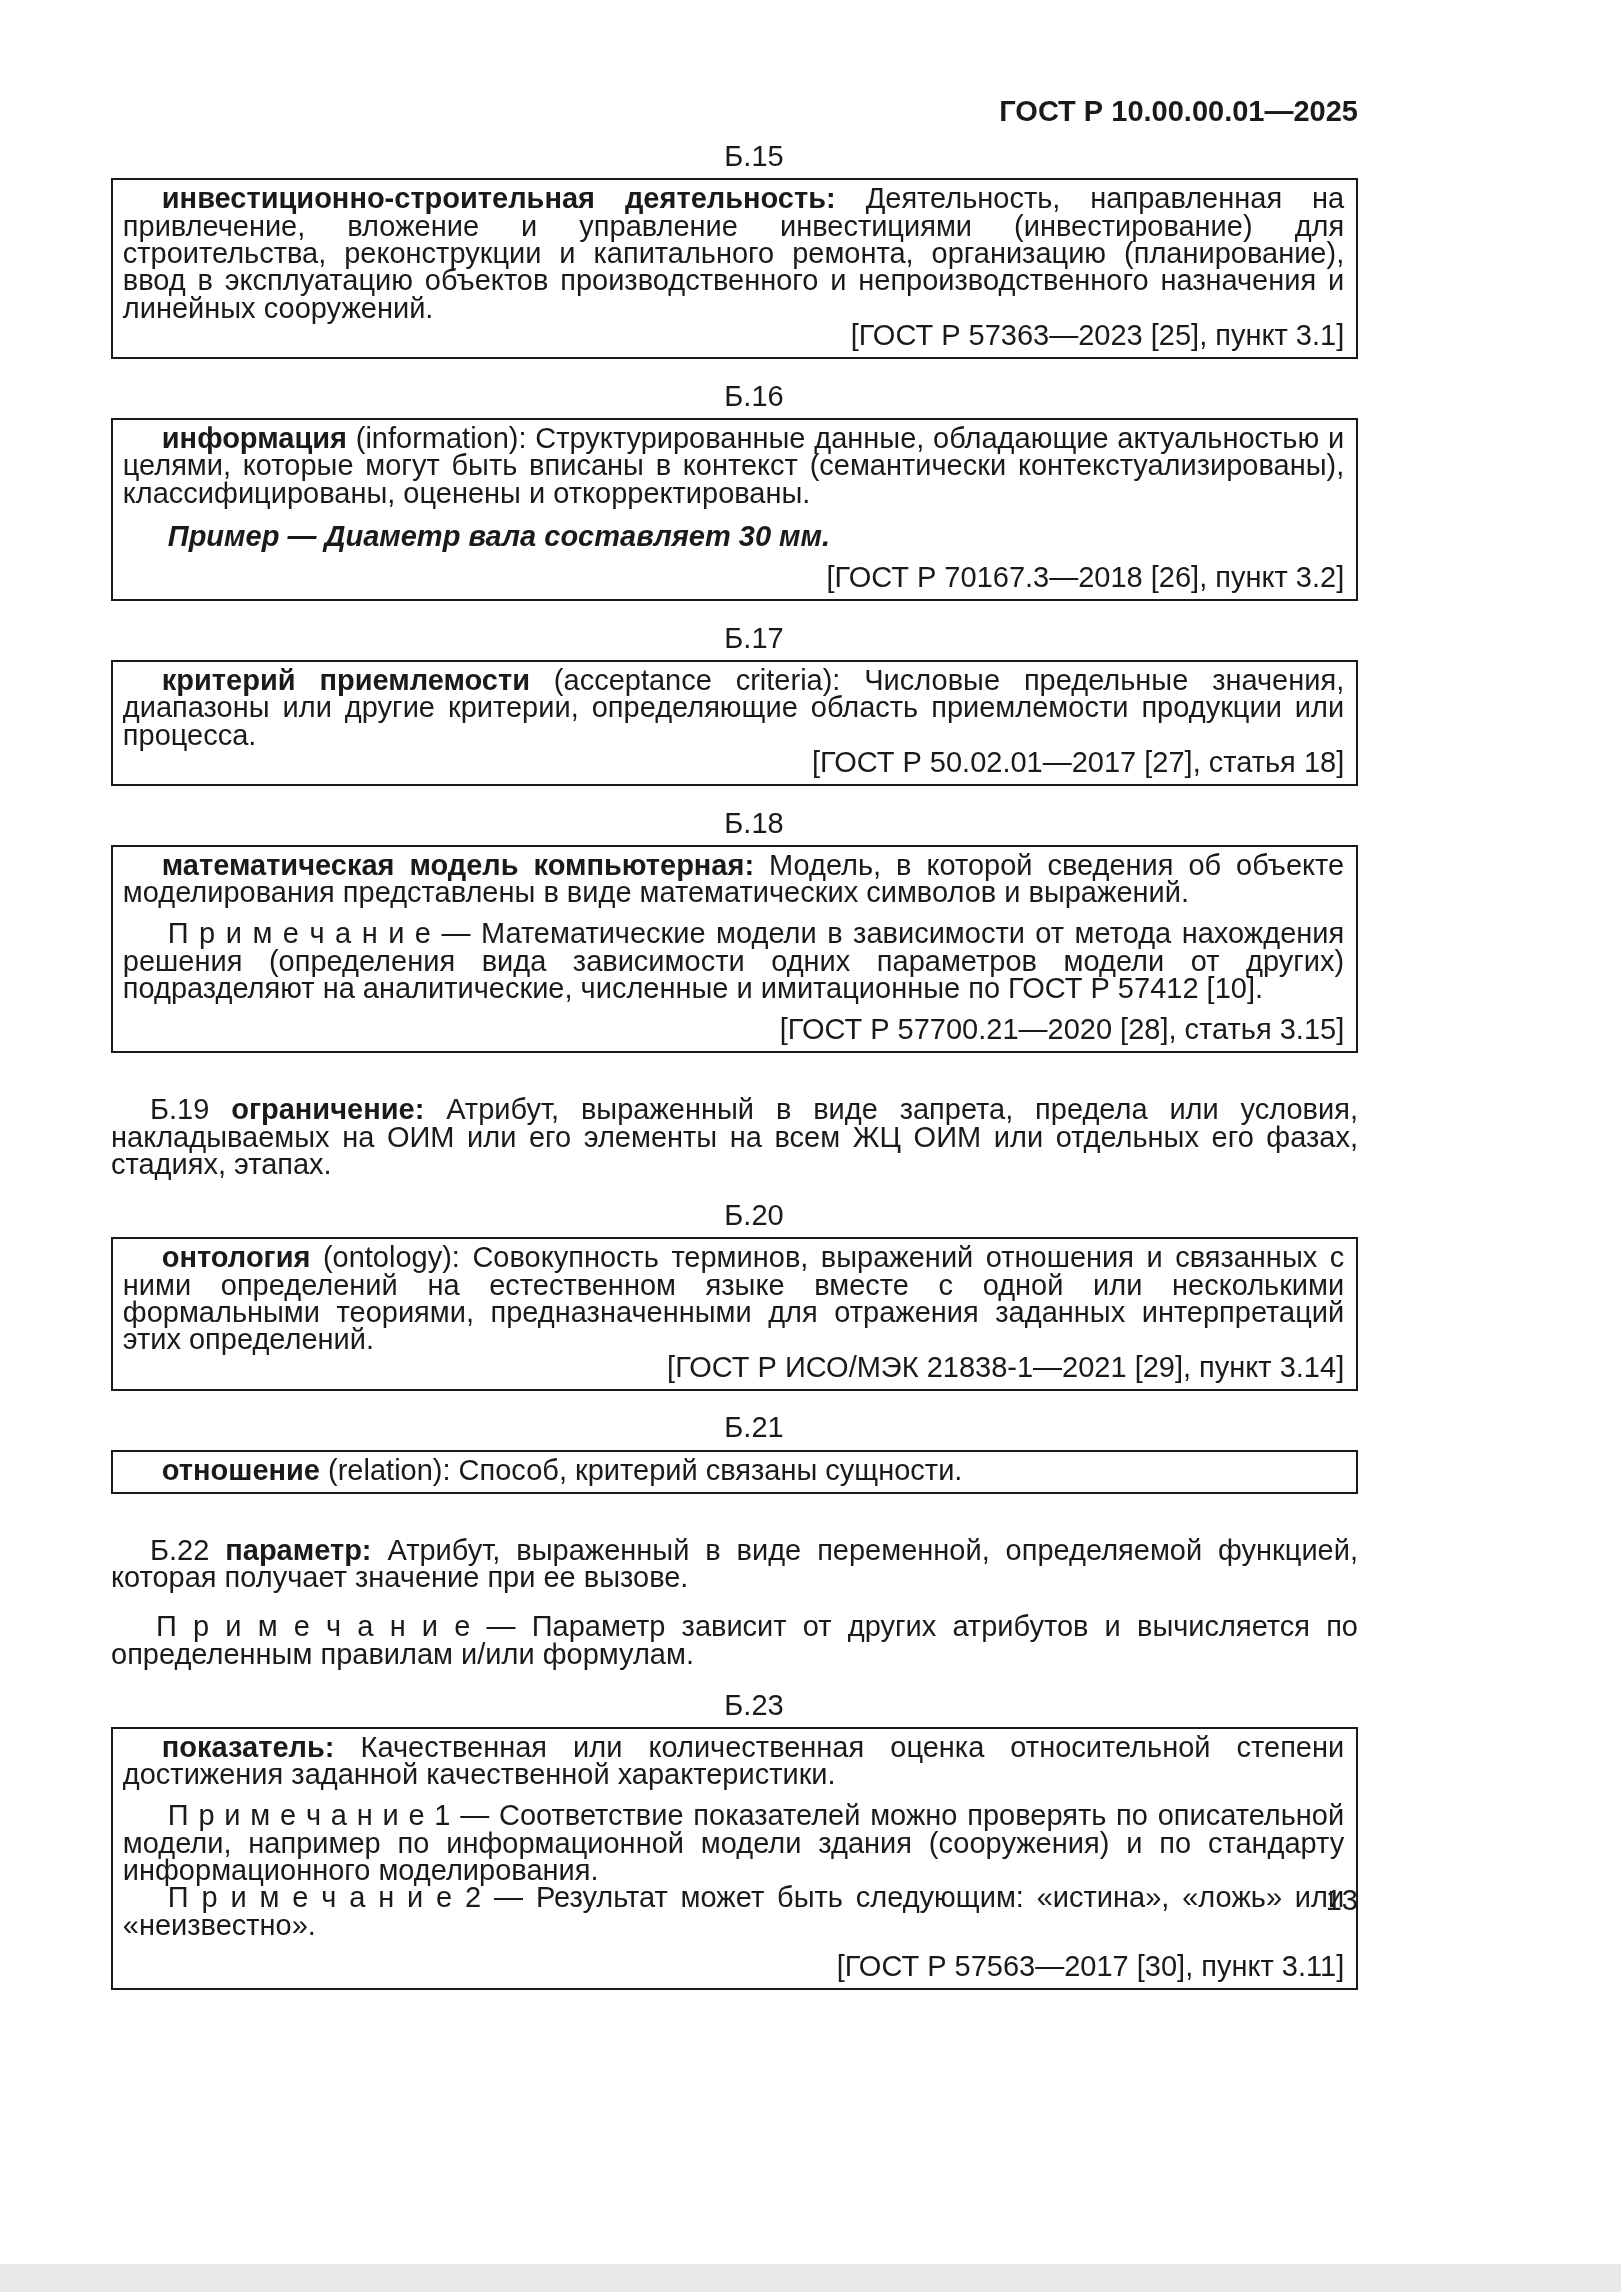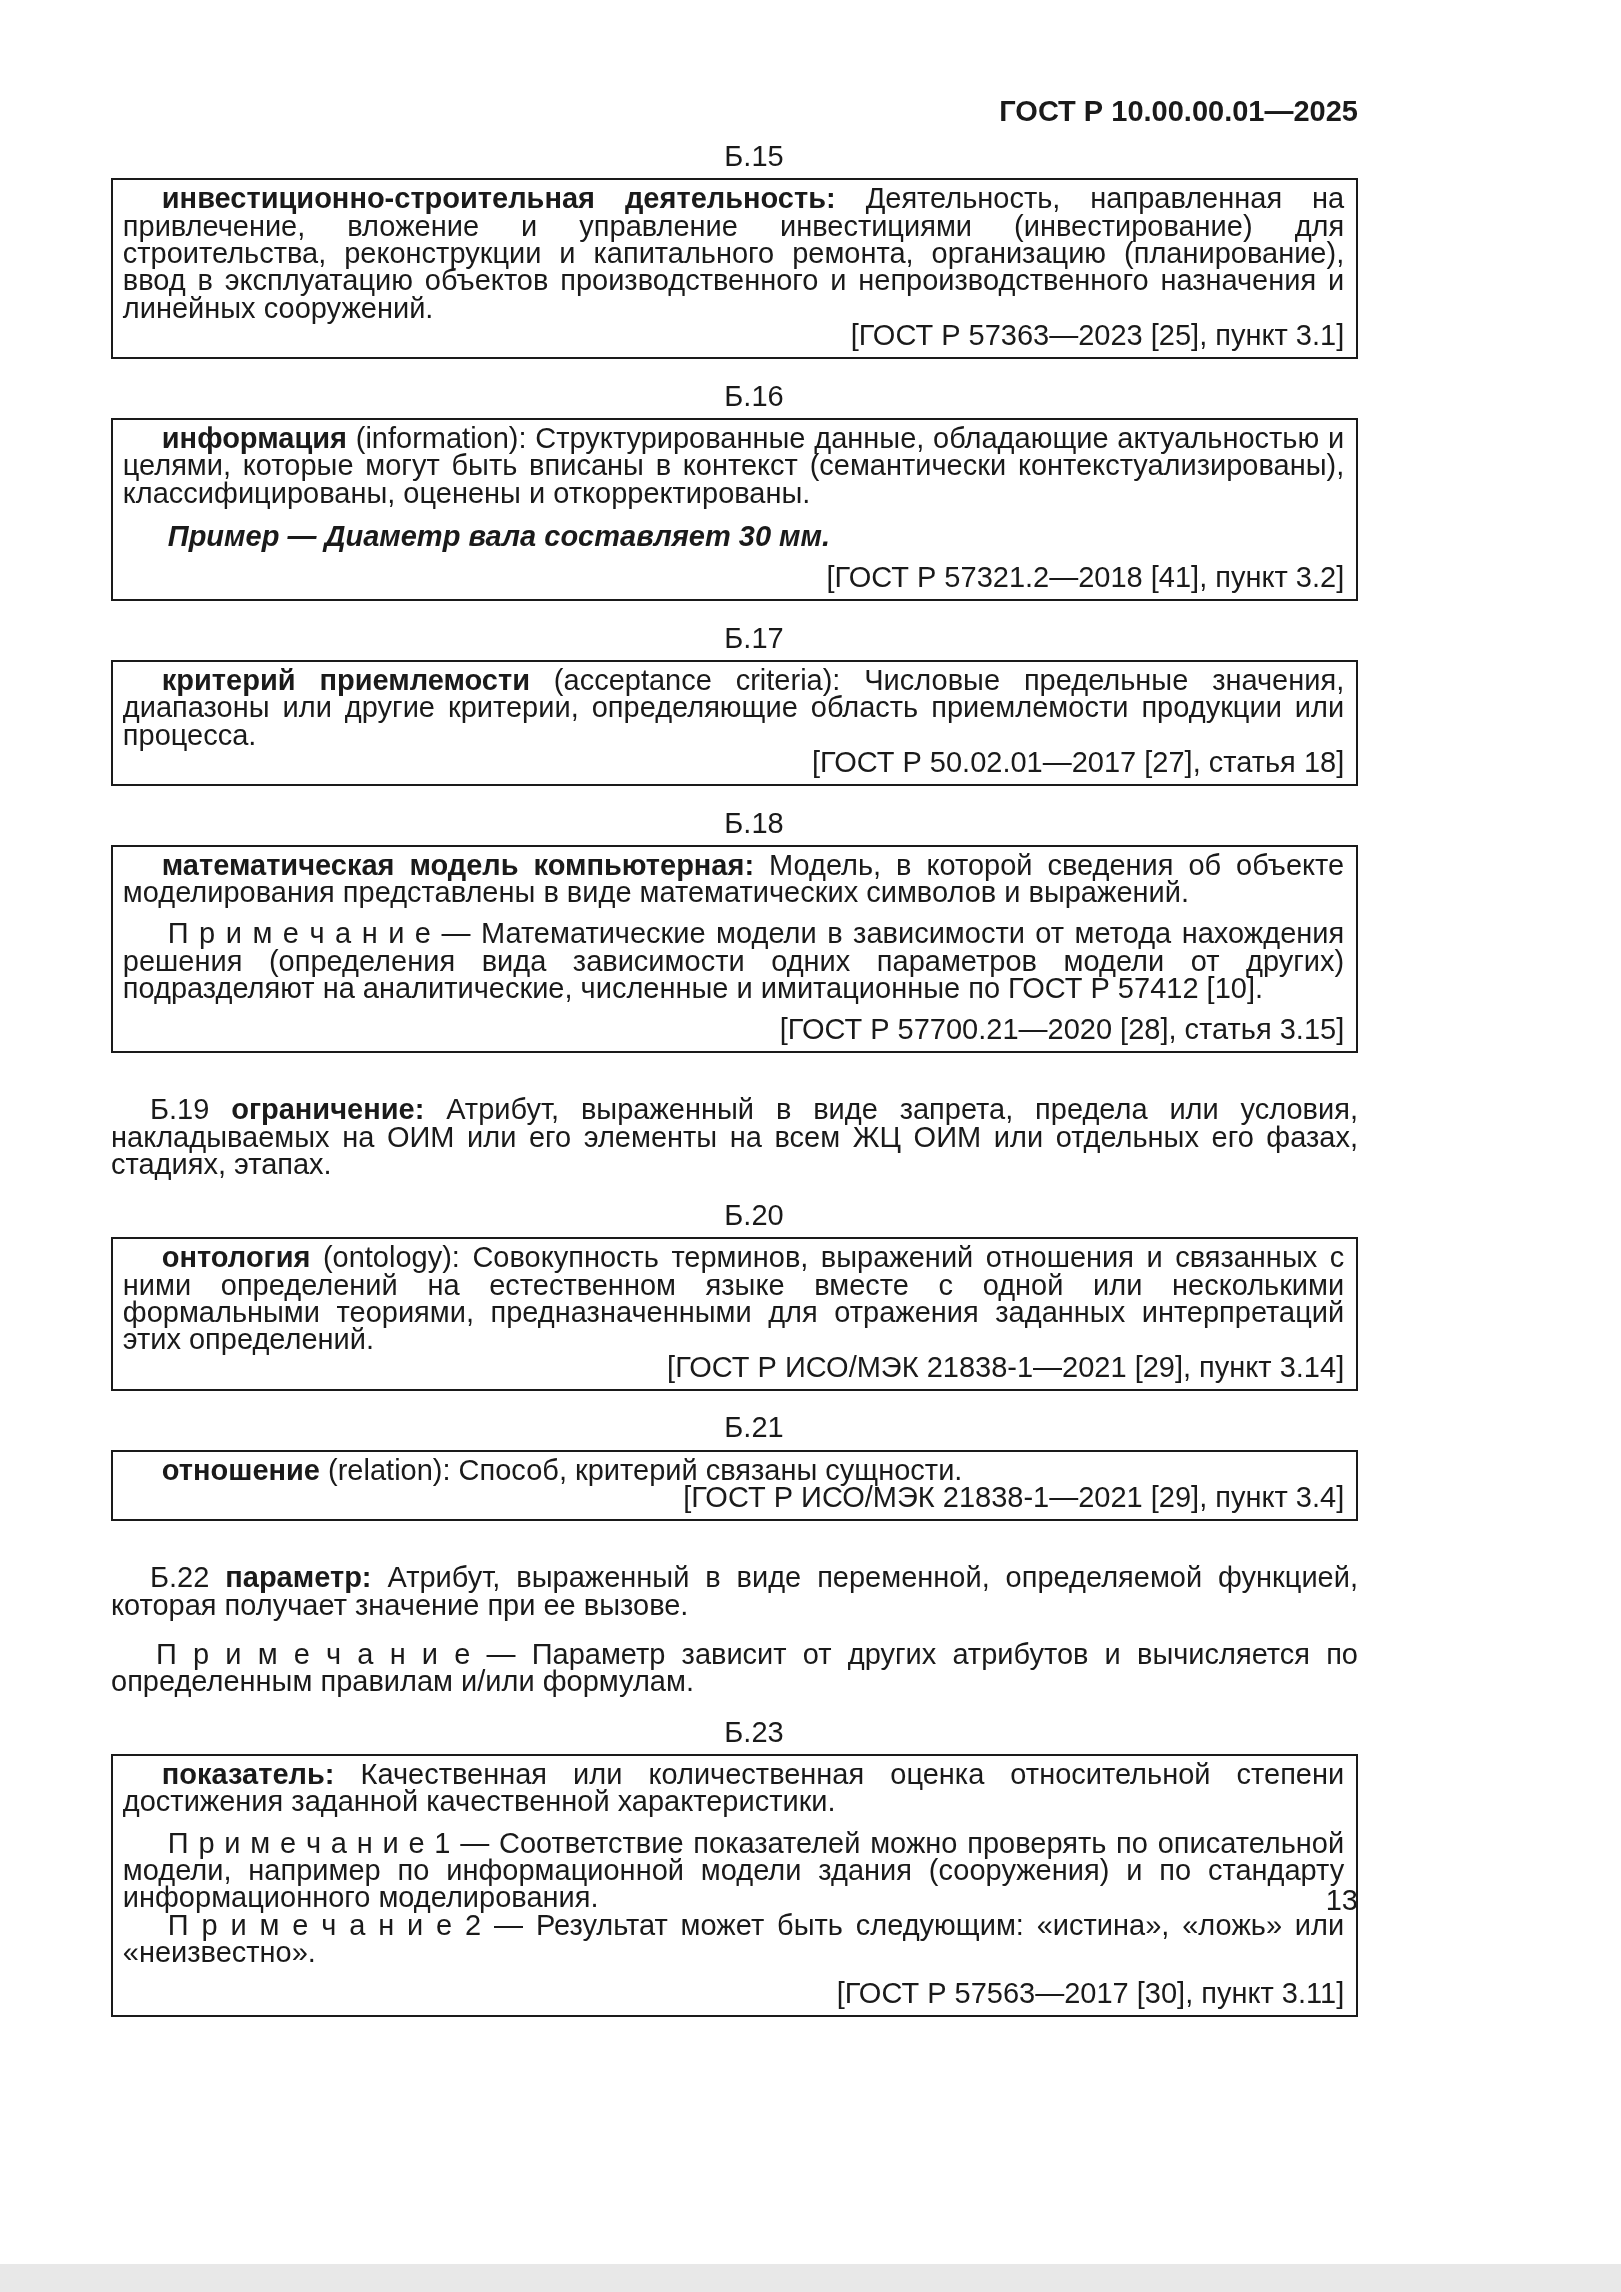--- a/index.html
+++ b/index.html
@@ -92,21 +92,21 @@
     <div class="lbl first">Б.15</div>
     <div class="box">
       <p class="p"><span class="b">инвестиционно-строительная деятельность:</span><span> Деятельность, направленная на привлечение, вложение и управление инвестициями (инвестирование) для строительства, реконструкции и капитального ремонта, организацию (планирование), ввод в эксплуатацию объектов производственного и непроизводственного назначения и линейных сооружений.</span></p>
       <p class="src">[ГОСТ Р 57363—2023 [25], пункт 3.1]</p>
     </div>
 
     <div class="lbl">Б.16</div>
     <div class="box">
       <p class="p"><span class="b">информация</span><span> (information): Структурированные данные, обладающие актуальностью и целями, которые могут быть вписаны в контекст (семантически контекстуализированы), классифицированы, оценены и откорректированы.</span></p>
       <p class="ex">Пример — Диаметр вала составляет 30 мм.</p>
-      <p class="src gap">[ГОСТ Р 57321.2—2018 [41], пункт 3.2]</p>
+      <p class="src gap">[ГОСТ Р 70167.3—2018 [26], пункт 3.2]</p>
     </div>
 
     <div class="lbl">Б.17</div>
     <div class="box">
       <p class="p"><span class="b">критерий приемлемости</span><span> (acceptance criteria): Числовые предельные значения, диапазоны или другие критерии, определяющие область приемлемости продукции или процесса.</span></p>
       <p class="src">[ГОСТ Р 50.02.01—2017 [27], статья 18]</p>
     </div>
 
     <div class="lbl">Б.18</div>
     <div class="box">
@@ -119,21 +119,20 @@
 
     <div class="lbl">Б.20</div>
     <div class="box">
       <p class="p"><span class="b">онтология</span><span> (ontology): Совокупность терминов, выражений отношения и связанных с ними определений на естественном языке вместе с одной или несколькими формальными теориями, предназначенными для отражения заданных интерпретаций этих определений.</span></p>
       <p class="src">[ГОСТ Р ИСО/МЭК 21838-1—2021 [29], пункт 3.14]</p>
     </div>
 
     <div class="lbl">Б.21</div>
     <div class="box">
       <p class="p"><span class="b">отношение</span><span> (relation): Способ, критерий связаны сущности.</span></p>
-      <p class="src">[ГОСТ Р ИСО/МЭК 21838-1—2021 [29], пункт 3.4]</p>
     </div>
 
     <p class="plain"><span>Б.22</span><span> </span><span class="b">параметр:</span><span> Атрибут, выраженный в виде переменной, определяемой функцией, которая получает значение при ее вызове.</span></p>
     <p class="plain-note">П р и м е ч а н и е  — Параметр зависит от других атрибутов и вычисляется по определенным правилам и/или формулам.</p>
 
     <div class="lbl">Б.23</div>
     <div class="box">
       <p class="p"><span class="b">показатель:</span><span> Качественная или количественная оценка относительной степени достижения заданной качественной характеристики.</span></p>
       <p class="note">П р и м е ч а н и е  1 — Соответствие показателей можно проверять по описательной модели, например по информационной модели здания (сооружения) и по стандарту информационного моделирования.</p>
       <p class="note tight">П р и м е ч а н и е  2 — Результат может быть следующим: «истина», «ложь» или «неизвестно».</p>

